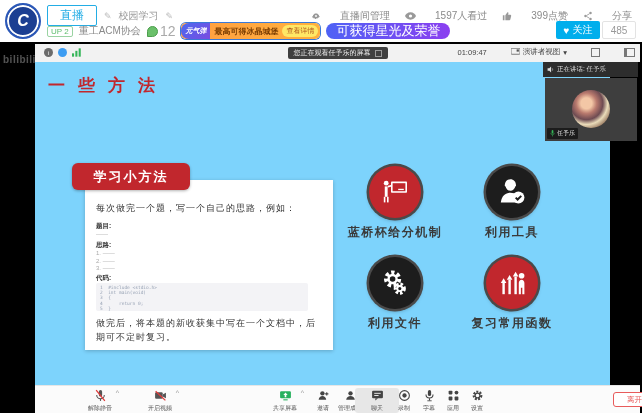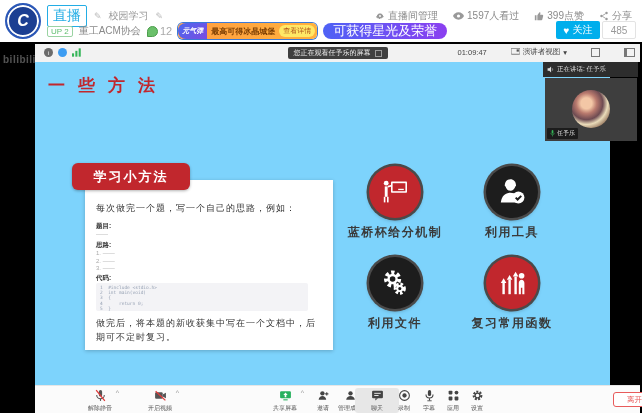--- a/index.html
+++ b/index.html
@@ -4,32 +4,32 @@
 <style>
   html,body{margin:0;padding:0;background:#ddd;font-family:"Liberation Sans",sans-serif;}
   .stage{position:relative;width:642px;height:413px;background:#000;overflow:hidden;}
   
   .hdr{position:absolute;left:0;top:0;width:642px;height:42px;background:#fff;}
   .logo{position:absolute;left:5px;top:3px;width:36px;height:36px;border-radius:50%;
         background:#1c3f92;border:2px solid #2b58b8;box-sizing:border-box;
         display:flex;align-items:center;justify-content:center;color:#fff;
         font-weight:bold;font-style:italic;font-size:16px;box-shadow:0 0 0 2px #fff inset;}
   .hrow1{position:absolute;left:47px;top:5px;display:flex;align-items:center;gap:7px;}
-  .badge-live{font-size:14px;color:#23ade5;border:1px solid #23ade5;border-radius:2px;padding:1px 5px;}
+  .badge-live{font-size:12px;color:#23ade5;border:1px solid #23ade5;border-radius:2px;padding:1px 12px;}
   .htitle{font-size:12px;font-weight:bold;color:#222;}
   .pencil{font-size:9px;color:#b8b8b8;}
   .hcat{font-size:10px;color:#999;}
   .hstats{position:absolute;right:10px;top:9px;display:flex;gap:15px;font-size:10px;color:#8a8a8a;align-items:center;}
-  .hstat{display:flex;align-items:center;gap:3px;}
+  .hstat{display:flex;align-items:center;gap:19px;}
   .hrow2{position:absolute;left:47px;top:23px;display:flex;align-items:center;gap:6px;}
   .badge-up{font-size:8px;color:#5dbd6c;border:1px solid #9ad3a2;border-radius:2px;padding:0 3px;}
   .hup{font-size:10px;color:#8a8a8a;}
   .medal{display:flex;align-items:center;gap:2px;}
   .medal-dot{width:9px;height:9px;border-radius:50% 50% 50% 0;background:#6ac06a;border:1px solid #4d9e4d;}
-  .medal-lv{font-size:11px;color:#aaa;}
+  .medal-lv{font-size:14px;color:#aaa;}
   .evbanner{display:flex;align-items:center;height:16px;border-radius:5px;overflow:hidden;
             background:linear-gradient(90deg,#ff9e42,#ffb13d);box-shadow:0 0 0 1px #3a79d8;}
   .ev-brand{background:linear-gradient(135deg,#4b6af0,#7a4be0);color:#fff;font-size:7px;font-weight:bold;
             font-style:italic;padding:0 4px;height:16px;display:flex;align-items:center;border-radius:8px 0 0 8px;}
   .ev-text{font-size:8px;font-weight:bold;color:#7a3c00;padding:0 4px;}
   .ev-cta{background:#ffe866;color:#b0541a;font-size:7px;border-radius:7px;padding:1px 4px;margin-right:2px;}
   .pill-reward{height:16px;display:flex;align-items:center;padding:0 10px;border-radius:8px;
                background:linear-gradient(90deg,#4e62f5,#8b3ff0);color:#fff;font-size:13px;}
   .hfollow{position:absolute;right:6px;top:21px;display:flex;gap:2px;height:18px;}
   .btn-follow{background:#00aeec;color:#fff;border:none;border-radius:2px;width:44px;height:18px;

